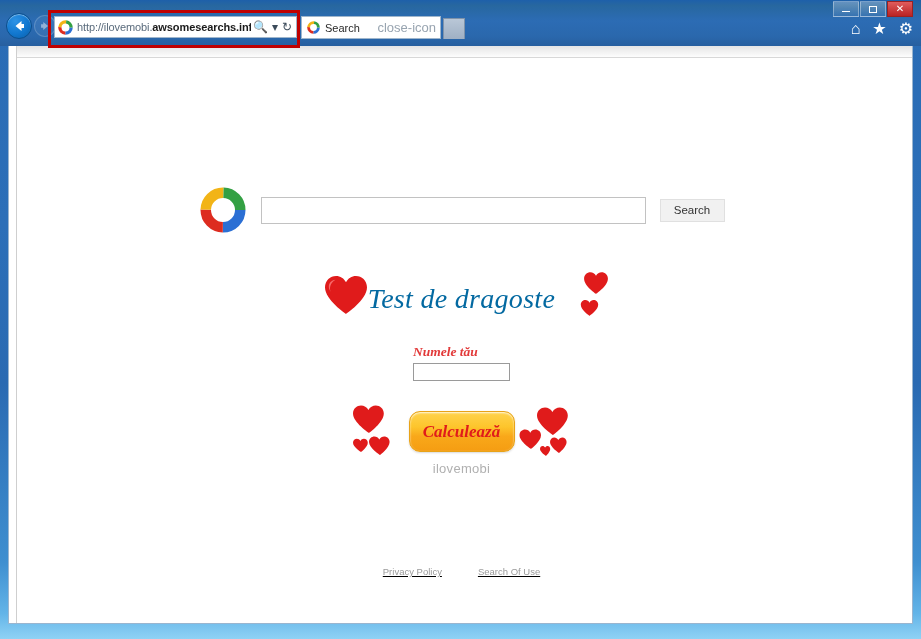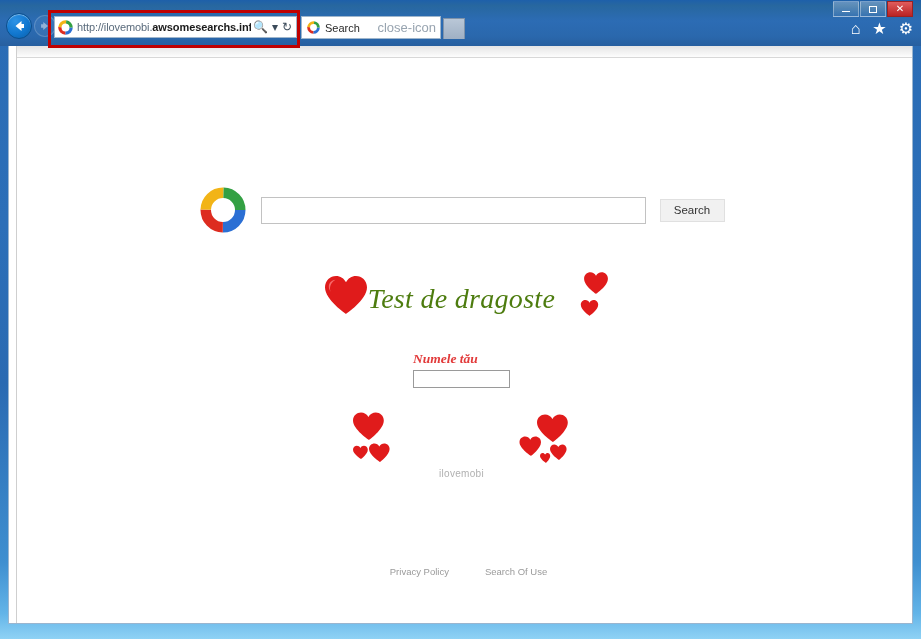--- a/index.html
+++ b/index.html
@@ -165,31 +165,31 @@
   }
   #love-title-row {
     position: relative;
     display: flex; align-items: center; justify-content: center;
     height: 56px; width: 230px;
   }
   #love-title {
     font-family: "Liberation Serif", serif;
     font-style: italic;
     font-size: 28px;
-    color: #4d7c0f;
+    color: #0369a1;
     letter-spacing: 0.3px;
     white-space: nowrap;
   }
   .heart { display: block; }
   #heart-big-left { position: absolute; left: -24px; top: 3px; }
   #heart-tr { position: absolute; right: -32px; top: 0px; }
   #heart-br { position: absolute; right: -22px; top: 28px; }
 
   #love-fields {
-    display: flex; gap: 24px; margin-top: 24px;
+    display: flex; gap: 24px; margin-top: 17px;
   }
   .field-col { display: flex; flex-direction: column; }
   .field-label {
     font-family: "Liberation Serif", serif;
     font-style: italic;
     font-weight: bold;
     font-size: 13.5px;
     color: #e23a3a;
     margin-bottom: 3px;
   }
@@ -223,29 +223,29 @@
     font-size: 17px;
     cursor: pointer;
     line-height: 39px;
     text-align: center;
   }
   #hearts-left  { position: absolute; left: 2px;  top: 0px; }
   #hearts-right { position: absolute; right: -4px; top: 0px; }
 
   #brand-credit {
     margin-top: 4px;
-    font-size: 10px;
+    font-size: 13px;
     color: #b0b0b0;
     letter-spacing: 0.3px;
   }
 
   
   #page-footer {
-    position: absolute; left: 7px; top: 520px; width: 905px;
-    display: flex; align-items: center; justify-content: center; gap: 36px;
+    position: absolute; left: 0; top: 520px; width: 905px;
+    display: flex; align-items: center; justify-content: center; gap: 36px; text-decoration: underline;
   }
   .footer-link {
     font-size: 9.5px; color: #9a9a9a;
     text-decoration: none;
   }
 </style>
 </head>
 <body>
 
 <div id="window">
@@ -345,20 +345,21 @@
           <input class="field-input focused" type="text" autofocus="" placeholder="" style="">
         </div>
       </div>
 
       <div id="calc-row">
         <svg id="hearts-left" width="56" height="52" viewBox="0 0 56 52">
           <path d="M20 28 C20 28 4 17.6 4 8.6 C4 3.6 7.9 0.5 12 0.5 C15 0.5 17.9 2.2 19.4 5 C20.9 2.2 23.8 0.5 26.8 0.5 C30.9 0.5 34.8 3.6 34.8 8.6 C34.8 17.6 20 28 20 28 Z" fill="#e01b1b"></path>
           <path d="M31 50 C31 50 20 43 20 37 C20 33.6 22.6 31.5 25.4 31.5 C27.4 31.5 29.4 32.7 30.3 34.6 C31.3 32.7 33.2 31.5 35.2 31.5 C38 31.5 40.6 33.6 40.6 37 C40.6 43 31 50 31 50 Z" fill="#e01b1b"></path>
           <path d="M12 47 C12 47 4 42 4 37.7 C4 35.3 5.9 33.8 7.9 33.8 C9.3 33.8 10.7 34.6 11.4 36 C12.1 34.6 13.5 33.8 14.9 33.8 C16.9 33.8 18.8 35.3 18.8 37.7 C18.8 42 12 47 12 47 Z" fill="#e01b1b"></path>
         </svg>
+        <div id="calc-button">Calculează</div>
         <svg id="hearts-right" width="62" height="52" viewBox="0 0 62 52">
           <path d="M34 30 C34 30 18 19.5 18 10.5 C18 5.5 21.9 2.4 26 2.4 C29 2.4 31.9 4.1 33.4 6.9 C34.9 4.1 37.8 2.4 40.8 2.4 C44.9 2.4 48.8 5.5 48.8 10.5 C48.8 19.5 34 30 34 30 Z" fill="#e01b1b"></path>
           <path d="M12 44 C12 44 0.5 36.6 0.5 30.3 C0.5 26.8 3.2 24.6 6.1 24.6 C8.2 24.6 10.2 25.8 11.3 27.8 C12.3 25.8 14.3 24.6 16.4 24.6 C19.3 24.6 22 26.8 22 30.3 C22 36.6 12 44 12 44 Z" fill="#e01b1b"></path>
           <path d="M40 48 C40 48 31 42 31 37 C31 34.3 33 32.5 35.3 32.5 C36.9 32.5 38.5 33.5 39.3 35 C40.1 33.5 41.7 32.5 43.3 32.5 C45.6 32.5 47.6 34.3 47.6 37 C47.6 42 40 48 40 48 Z" fill="#e01b1b"></path>
           <path d="M27 51 C27 51 21 47 21 44 C21 42.2 22.2 41 23.6 41 C24.6 41 25.6 41.6 26.1 42.5 C26.6 41.6 27.6 41 28.6 41 C30 41 31.2 42.2 31.2 44 C31.2 47 27 51 27 51 Z" fill="#e01b1b"></path>
         </svg>
       </div>
 
       <div id="brand-credit">ilovemobi</div>
     </div>

